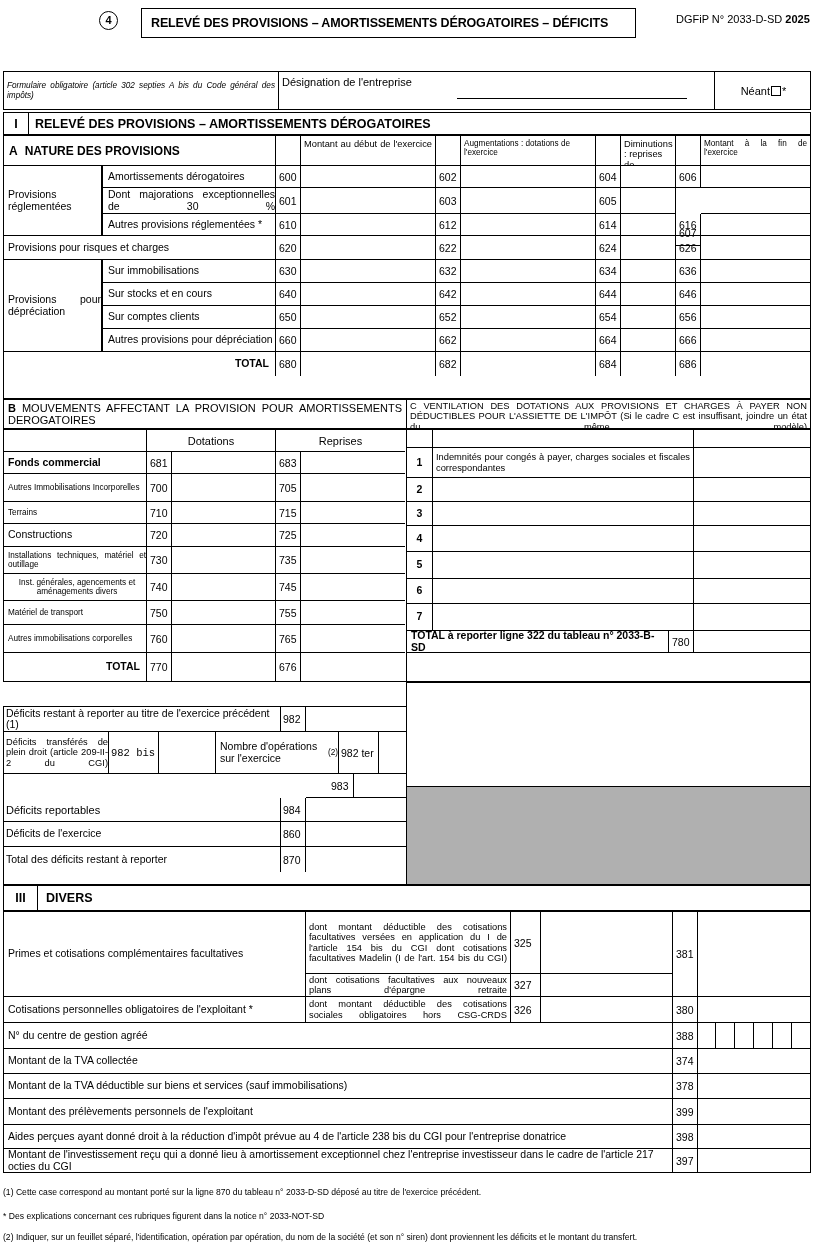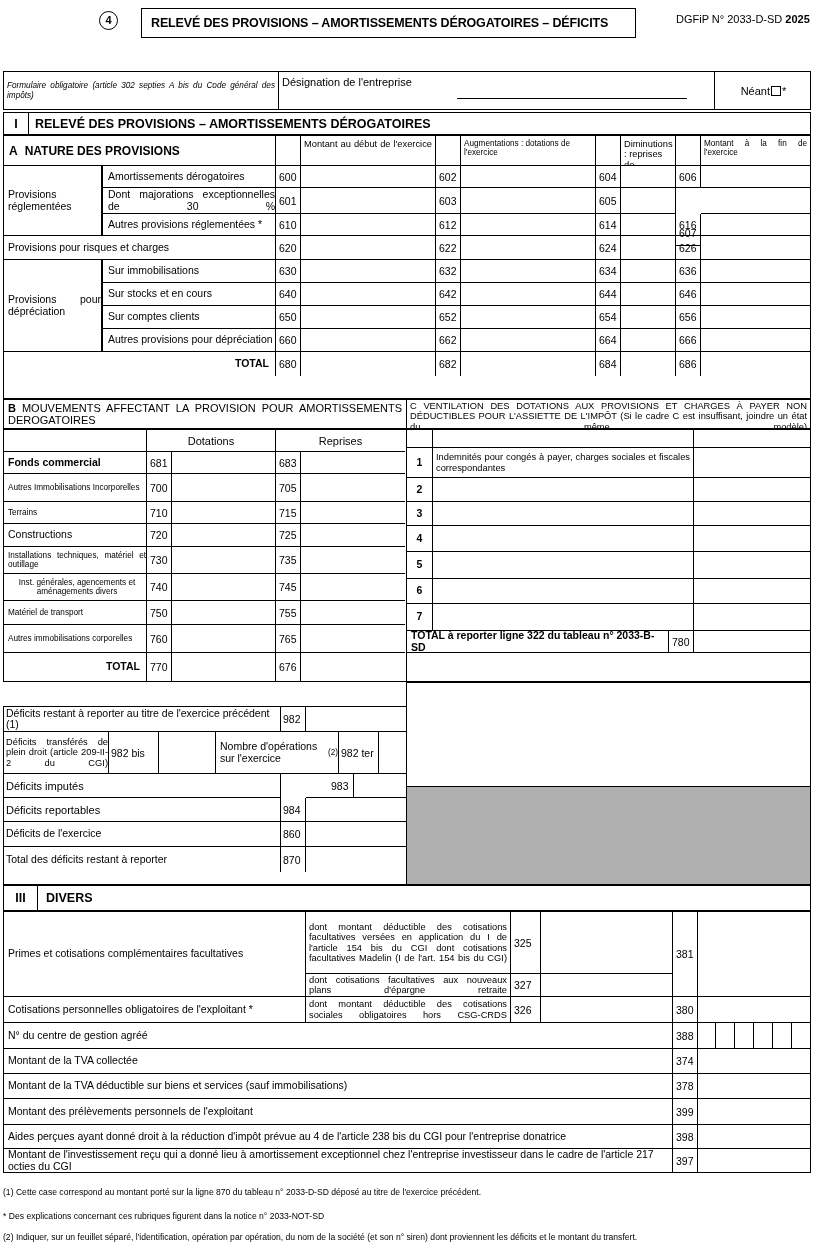--- a/index.html
+++ b/index.html
@@ -521,36 +521,33 @@
         <span class="tx">Déficits restant à reporter au titre de l'exercice précédent (1)</span>
       </div>
     <div class="cell br bb vc" style="left:277px;top:0;width:25px;height:25px;padding-left:2px;">
         <span class="rnum">982</span>
       </div>
     <div class="cell bb" style="left:302px;top:0;width:101px;height:25px;"></div>
 
     <div class="cell br bb vc" style="left:0;top:25px;width:105px;height:42px;padding-left:2px;">
         <span class="tx9 just" style="display:block;width:100%;">Déficits transférés de plein droit (article 209-II-2 du CGI)</span>
       </div>
-    <div class="cell br bb vc" style="left:105px;top:25px;width:50px;height:42px;padding-left:2px;">
+    <div class="cell br bb vc" style="left:105px;top:25px;width:50px;height:42px;padding-left:2px;font-family:Liberation Mono, monospace;">
         <span class="rnum">982 bis</span>
       </div>
     <div class="cell br bb" style="left:155px;top:25px;width:57px;height:42px;"></div>
     <div class="cell br bb vc" style="left:212px;top:25px;width:123px;height:42px;padding-left:4px;">
       <span class="tx">Nombre d'opérations sur l'exercice</span>
         <sup class="tx8">(2)</sup>
     </div>
     <div class="cell br bb vc" style="left:335px;top:25px;width:40px;height:42px;padding-left:2px;">
         <span class="rnum">982 ter</span>
       </div>
     <div class="cell bb" style="left:375px;top:25px;width:28px;height:42px;"></div>
 
-    <div class="cell br bb vc" style="left:0;top:67px;width:277px;height:24px;padding-left:2px;">
-        <span class="tx11">Déficits imputés</span>
-      </div>
     <div class="cell br bb vc" style="left:277px;top:67px;width:25px;height:24px;padding-left:2px;margin-left:48px;">
         <span class="rnum">983</span>
       </div>
     <div class="cell bb" style="left:302px;top:67px;width:101px;height:24px;"></div>
 
     <div class="cell br bb vc" style="left:0;top:91px;width:277px;height:24px;padding-left:2px;">
         <span class="tx11">Déficits reportables</span>
       </div>
     <div class="cell br bb vc" style="left:277px;top:91px;width:25px;height:24px;padding-left:2px;">
         <span class="rnum">984</span>

